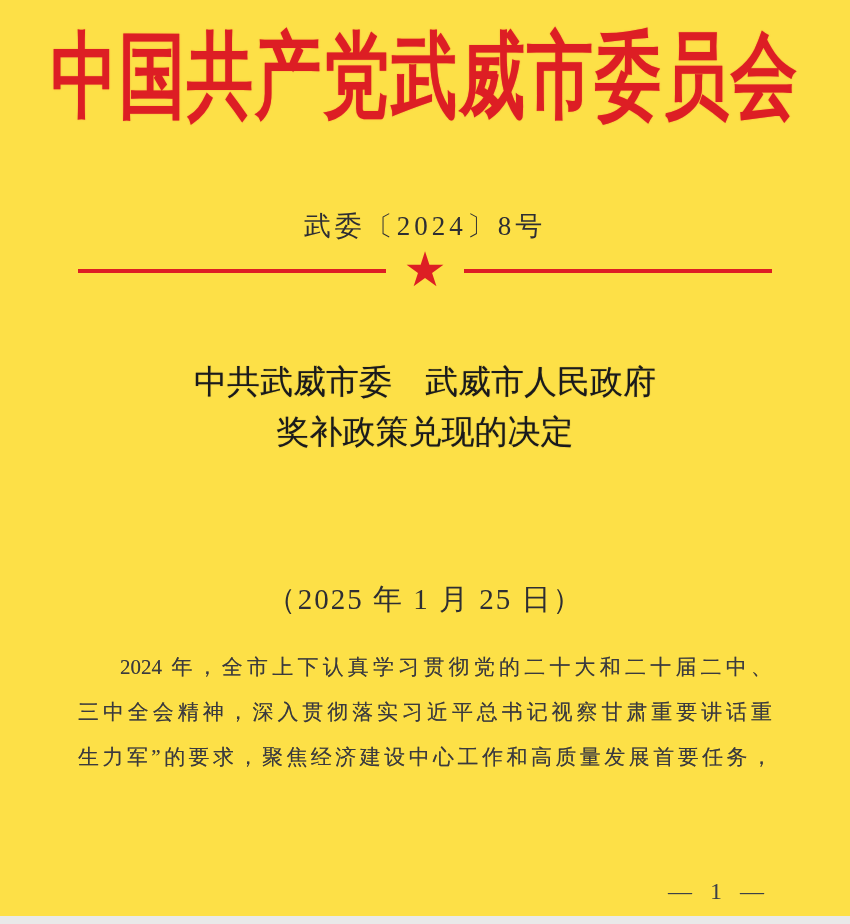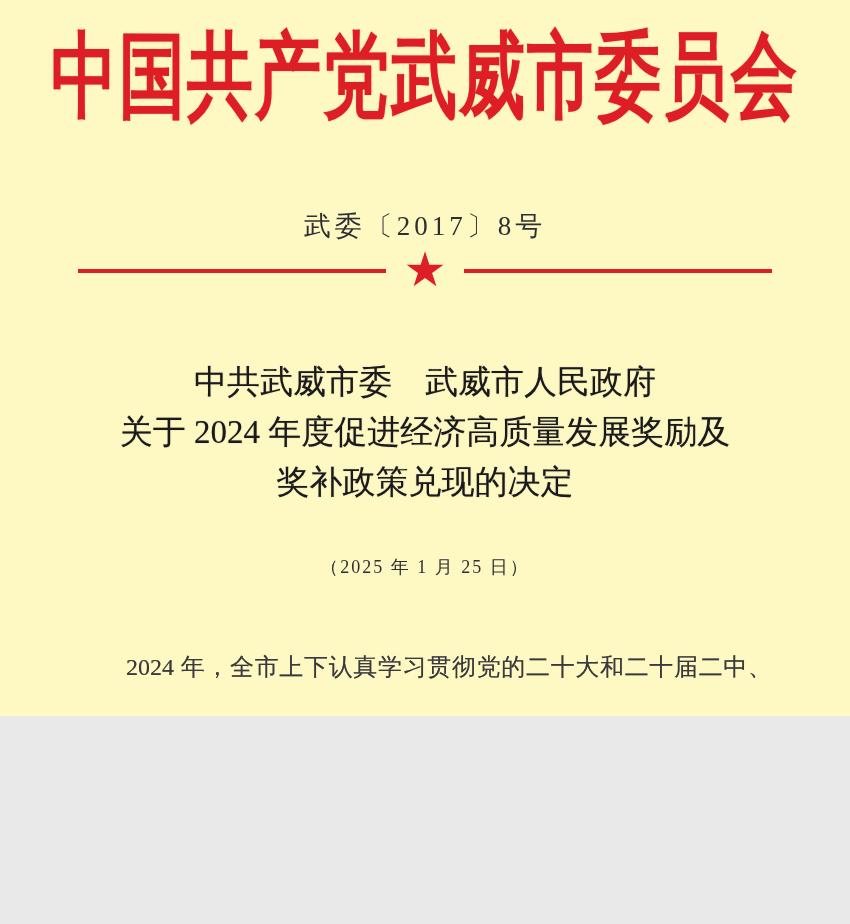--- a/index.html
+++ b/index.html
@@ -9,22 +9,22 @@
     --meta-ink:#2e2e33;
   }
   *{margin:0;padding:0;box-sizing:border-box;}
   html,body{width:850px;height:924px;}
   body{
     background:#e9e9e9;
     font-family:"Liberation Serif","DejaVu Serif",serif;
   }
   .page{
     position:relative;
-    width:850px;height:716px;
-    background:#fef9c3;
+    width:850px;height:916px;
+    background:#fde047;
     overflow:hidden;
   }
   
   .letterhead{
     position:absolute;
     top:30px;left:0;right:0;
     text-align:center;
     color:var(--red);
     font-size:66px;
     font-weight:700;
@@ -72,31 +72,31 @@
     text-align:center;
     font-size:33px;
     font-weight:400;
     line-height:50px;
     color:var(--title-ink);
     text-shadow:0 0 1px rgba(20,20,22,.45);
   }
   
   .doc-date{
     position:absolute;
-    top:555px;left:0;right:0;
+    top:580px;left:0;right:0;
     text-align:center;
-    font-size:18px;
+    font-size:29px;
     letter-spacing:2px;
     color:var(--meta-ink);
   }
   
   .body-text{
     position:absolute;
     top:645px;left:78px;width:694px;
-    font-size:24px;
+    font-size:21px;
     line-height:45px;
     color:var(--ink);
     overflow:hidden;
     text-shadow:0 0 .6px rgba(58,58,62,.6);
   }
   .body-line{
     text-align:justify;
     text-align-last:justify;
     height:45px;
     overflow:hidden;
@@ -113,35 +113,36 @@
     color:#3d4148;
   }
 </style>
 </head>
 <body>
 
 <div class="page">
 
   <div class="letterhead">中国共产党武威市委员会</div>
 
-  <div class="doc-number">武委〔2017〕8号</div>
+  <div class="doc-number">武委〔2024〕8号</div>
 
   <div class="divider">
     <span class="rule"></span>
     <span class="star">★</span>
     <span class="rule"></span>
   </div>
 
   <div class="doc-title">
     <div>中共武威市委　武威市人民政府</div>
-    <div>关于 2024 年度促进经济高质量发展奖励及</div>
     <div>奖补政策兑现的决定</div>
   </div>
 
   <div class="doc-date">（2025 年 1 月 25 日）</div>
 
   <div class="body-text">
     <div class="body-line first">2024 年，全市上下认真学习贯彻党的二十大和二十届二中、</div>
+    <div class="body-line">三中全会精神，深入贯彻落实习近平总书记视察甘肃重要讲话重</div>
+    <div class="body-line">生力军”的要求，聚焦经济建设中心工作和高质量发展首要任务，</div>
   </div>
 
   <div class="page-number">— 1 —</div>
 
 </div>
 
 </body></html>

